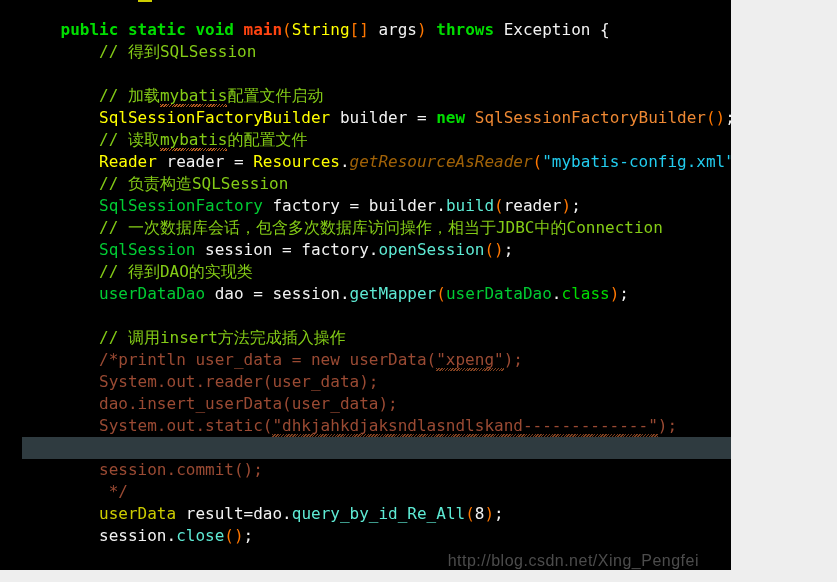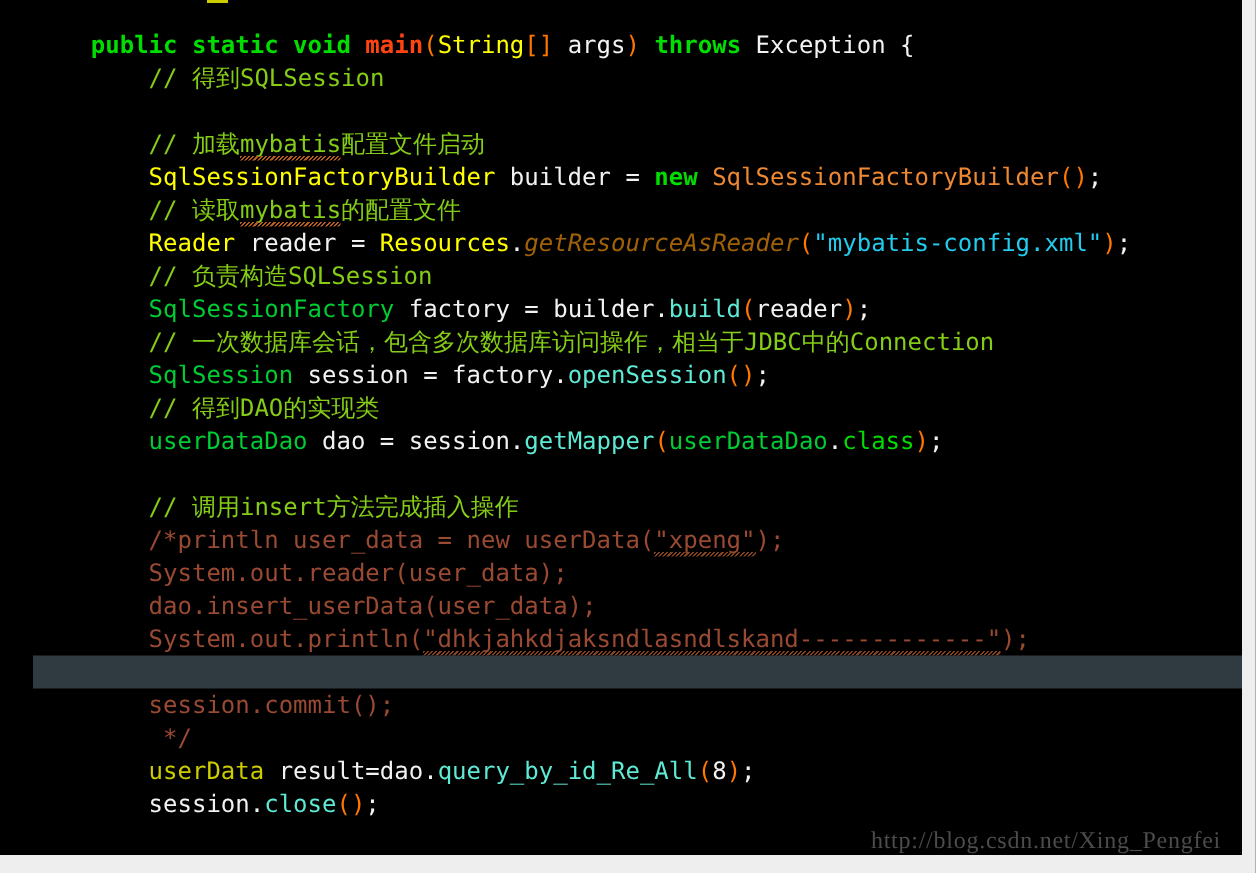--- a/index.html
+++ b/index.html
@@ -2,21 +2,21 @@
 <html><head>
 <meta charset="utf-8">
 <title>Code Editor Screenshot</title>
 <style>
   html, body {
     margin: 0;
     padding: 0;
     background: #eeeeee;
   }
   #editor-root {
-    width: 828px;
+    width: 731px;
     height: 582px;
     background: #000000;
     position: relative;
     overflow: hidden;
     font-family: "DejaVu Sans Mono", "Liberation Mono", monospace;
     font-size: 16px;
     line-height: 22px;
     box-sizing: border-box;
   }
   #code-surface {
@@ -80,24 +80,24 @@
   }
   .squiggle.dim::after {
     background-image:
       repeating-linear-gradient(135deg,
         #8a4522 0px, #8a4522 1px,
         transparent 1px, transparent 2px);
   }
 
   #watermark {
     position: absolute;
-    right: 14px;
+    right: 32px;
     bottom: 10px;
     color: #4c4c4c;
-    font-family: Liberation Serif, serif;
+    font-family: Liberation Sans, sans-serif;
     font-size: 16px;
     letter-spacing: 0.5px;
     user-select: none;
     white-space: pre;
   }
   #bottom-strip {
     position: absolute;
     left: 0;
     bottom: 0;
     width: 837px;
@@ -133,21 +133,21 @@
       <div class="code-line"><span class="t-plain">        </span><span class="t-type-g">SqlSessionFactory</span><span class="t-white"> factory </span><span class="t-white">=</span><span class="t-white"> builder</span><span class="t-white">.</span><span class="t-method">build</span><span class="t-punct">(</span><span class="t-white">reader</span><span class="t-punct">)</span><span class="t-white">;</span></div>
       <div class="code-line"><span class="t-cmt">        // 一次数据库会话，包含多次数据库访问操作，相当于JDBC中的Connection</span></div>
       <div class="code-line"><span class="t-plain">        </span><span class="t-type-g">SqlSession</span><span class="t-white"> session </span><span class="t-white">=</span><span class="t-white"> factory</span><span class="t-white">.</span><span class="t-method">openSession</span><span class="t-punct">()</span><span class="t-white">;</span></div>
       <div class="code-line"><span class="t-cmt">        // 得到DAO的实现类</span></div>
       <div class="code-line"><span class="t-plain">        </span><span class="t-type-g">userDataDao</span><span class="t-white"> dao </span><span class="t-white">=</span><span class="t-white"> session</span><span class="t-white">.</span><span class="t-method">getMapper</span><span class="t-punct">(</span><span class="t-type-g">userDataDao</span><span class="t-white">.</span><span class="t-kw2">class</span><span class="t-punct">)</span><span class="t-white">;</span></div>
       <div class="code-line">&nbsp;</div>
       <div class="code-line"><span class="t-cmt">        // 调用insert方法完成插入操作</span></div>
       <div class="code-line"><span class="t-cmtblk">        /*println user_data = new userData(</span><span class="t-cmtblk squiggle dim">"xpeng"</span><span class="t-cmtblk">);</span></div>
       <div class="code-line"><span class="t-cmtblk">        System.out.reader(user_data);</span></div>
       <div class="code-line"><span class="t-cmtblk">        dao.insert_userData(user_data);</span></div>
-      <div class="code-line"><span class="t-cmtblk">        System.out.println(</span><span class="t-cmtblk squiggle dim">"dhkjahkdjaksndlasndlskand-------------"</span><span class="t-cmtblk">);</span></div>
+      <div class="code-line"><span class="t-cmtblk">        System.out.static(</span><span class="t-cmtblk squiggle dim">"dhkjahkdjaksndlasndlskand-------------"</span><span class="t-cmtblk">);</span></div>
       <div class="code-line hl">&nbsp;</div>
       <div class="code-line"><span class="t-cmtblk">        session.commit();</span></div>
       <div class="code-line"><span class="t-cmtblk">         */</span></div>
       <div class="code-line"><span class="t-plain">        </span><span class="t-type-ol">userData</span><span class="t-white"> result</span><span class="t-white">=</span><span class="t-white">dao</span><span class="t-white">.</span><span class="t-method">query_by_id_Re_All</span><span class="t-punct">(</span><span class="t-white">8</span><span class="t-punct">)</span><span class="t-white">;</span></div>
       <div class="code-line"><span class="t-white">        session</span><span class="t-white">.</span><span class="t-method">close</span><span class="t-punct">()</span><span class="t-white">;</span></div>
     </div>
 
   <div id="watermark">http://blog.csdn.net/Xing_Pengfei</div>
 
   <div id="bottom-strip"></div>

